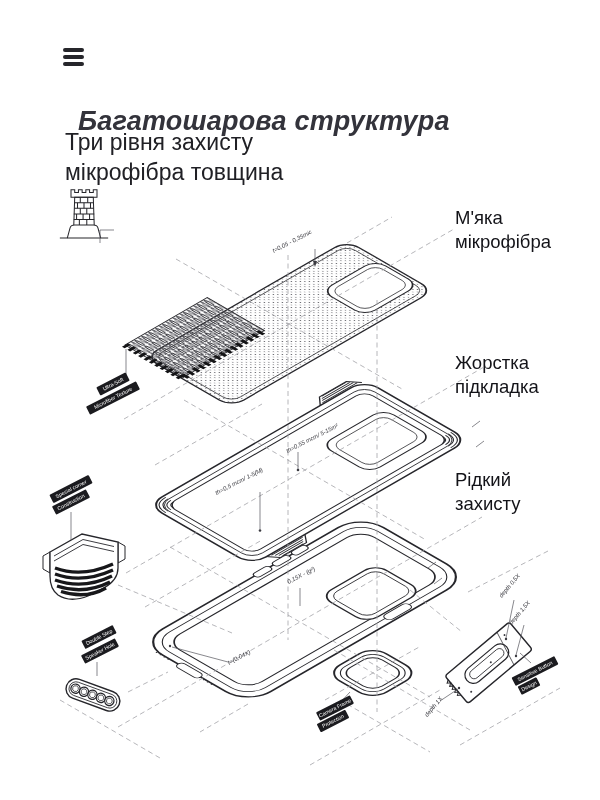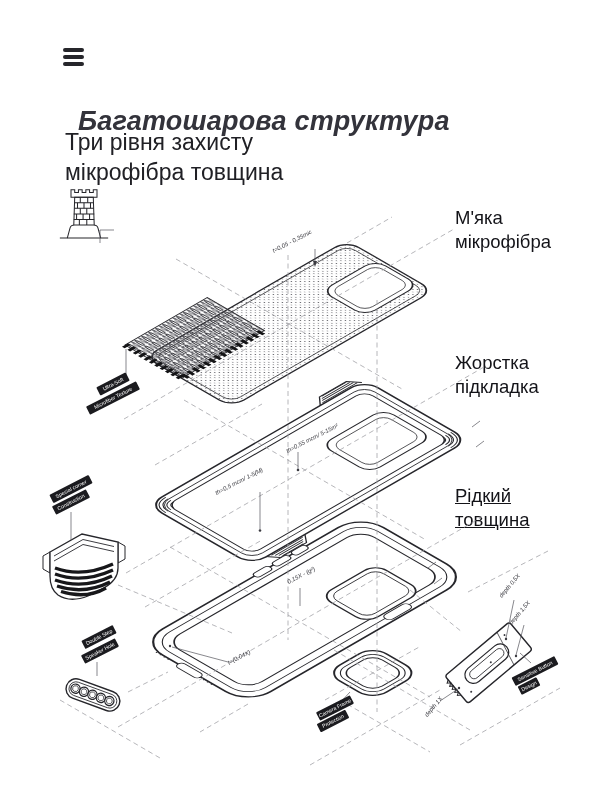--- a/index.html
+++ b/index.html
@@ -6,21 +6,21 @@
   .page{position:relative;width:600px;height:800px;background:#fff;overflow:hidden;
         font-family:"Liberation Sans",sans-serif;}
   .menu{position:absolute;left:63px;top:48px;width:22px;cursor:pointer;}
   .menu span{display:block;width:21px;height:3.8px;background:var(--line,#26262b);
              border-radius:2px;margin-bottom:3.4px;}
   .title{position:absolute;left:62px;top:90px;margin:16px;font-size:27px;font-weight:bold;
          font-style:italic;color:var(--title-color,#33333b);letter-spacing:0.2px;white-space:nowrap;}
   .subtitle{position:absolute;left:65px;top:127px;font-size:23px;line-height:1.32;
             color:#202025;}
   .layer-label{position:absolute;left:455px;font-size:18.5px;line-height:1.32;color:#131318;}
-  #label-microfiber{top:206px;} #label-lining{top:351px;} #label-silicone{top:484px;text-decoration:underline;}
+  #label-microfiber{top:206px;} #label-lining{top:351px;} #label-silicone{top:468px;}
   .castle{position:absolute;left:58px;top:184px;}
   svg.diagram{position:absolute;left:0;top:0;}
   svg text{font-family:"Liberation Sans",sans-serif;}
   .ln{fill:none;stroke:var(--line,#26262b);}
   .lnw{fill:#fff;stroke:var(--line,#26262b);}
   .dash{fill:none;stroke:var(--dashed,#a3a3a8);stroke-width:0.8;stroke-dasharray:5 3.5;}
   .thin{fill:none;stroke:#55555c;stroke-width:0.7;}
   .dot{fill:#3a3a40;}
   .dim{font-size:6px;font-style:italic;fill:#3a3a40;text-anchor:middle;}
   .chip-rect{fill:var(--tag-bg,#1b1b1f);}
@@ -57,21 +57,21 @@
   <div class="layer-label" id="label-lining">
     <span>Жорстка</span><br>
     <span>підкладка</span>
   </div>
   <div class="layer-label" id="label-microfiber">
     <span>М'яка</span><br>
     <span>мікрофібра</span>
   </div>
   <div class="layer-label" id="label-silicone">
     <span>Рідкий</span><br>
-    <span>товщина</span>
+    <span>захисту</span>
   </div>
 
   <svg class="diagram" width="600" height="800" viewBox="0 0 600 800">
     <defs>
       <pattern id="dots" width="5.2" height="5.2" patternUnits="userSpaceOnUse">
         <circle cx="1.3" cy="1.3" r="0.55" fill="#4e4e55"></circle>
         <circle cx="3.9" cy="3.9" r="0.55" fill="#4e4e55"></circle>
       </pattern>
       <pattern id="fuzz" width="8" height="11" patternUnits="userSpaceOnUse">
         <path d="M2,11 Q0.5,6 2.5,1 Q4.5,5 3.5,11" fill="none" stroke="#3c3c42" stroke-width="1.2"></path>

